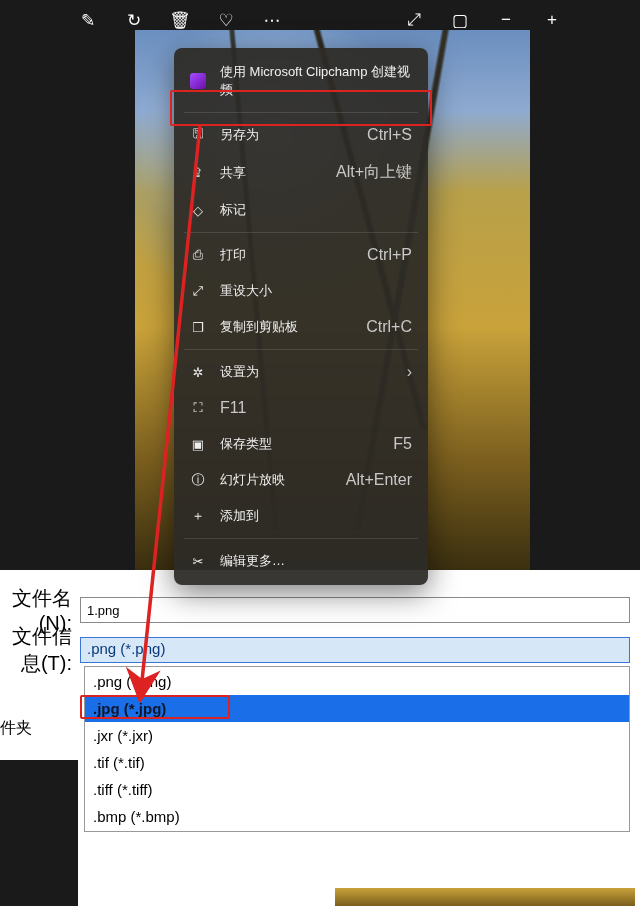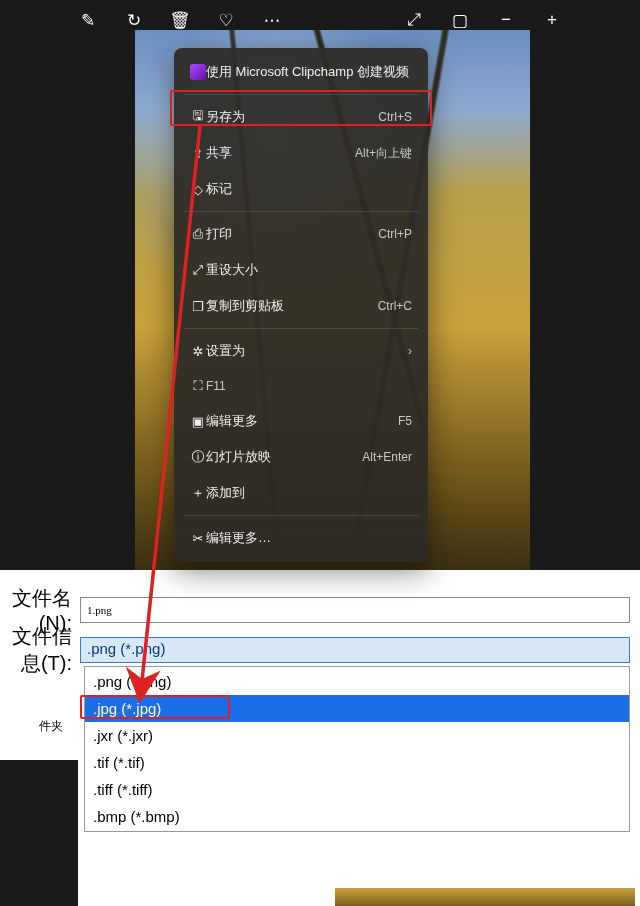--- a/index.html
+++ b/index.html
@@ -27,61 +27,61 @@
 
   
   .menu {
     position:absolute; top:48px; left:174px; width:254px;
     background: rgba(45,42,38,0.94);
     border-radius:8px; padding:6px 0; z-index:3;
     color:#fff; font-size:13px;
     box-shadow:0 8px 30px rgba(0,0,0,0.5);
   }
   .menu-item {
-    display:flex; align-items:center; 
+    display:flex; align-items:center; gap:14px;
     padding:9px 16px; position:relative;
   }
   .menu-item .mi-icon { width:16px; height:16px; display:flex; align-items:center; justify-content:center; color:#eee; font-size:13px;}
   .menu-item .mi-label { flex:1; color:#f0f0f0; }
-  .menu-item .mi-short { color:#c8c8c8; font-size:12px; }
+  .menu-item .mi-short { color:#c8c8c8; font-size:16px; }
   .menu-sep { height:1px; background:rgba(255,255,255,0.12); margin:4px 10px;}
   .menu-item.clip .mi-icon{ background:linear-gradient(135deg,#a64dff,#6a0dad); border-radius:3px;}
   .red-box {
     position:absolute; border:2px solid #d22; border-radius:2px; pointer-events:none; z-index:10;
   }
   .rb-saveas { top:90px; left:170px; width:262px; height:36px;}
   .rb-jpg    { top:695px; left:80px; width:150px; height:24px;}
 
   
   .arrow-svg { position:absolute; top:0; left:0; z-index:9; pointer-events:none;}
 
   
   .save-dialog {
     position:absolute; top:570px; left:0; right:0; height:336px;
     background:#fff; color:#000; font-size:15px;
   }
   .row { display:flex; align-items:center; height:40px; padding-left:0;}
   .row-label { width:80px; text-align:right; padding-right:8px; font-size:20px;}
   .row-input {
     flex:1; height:26px; border:1px solid #8a8a8a; background:#fff;
-    font-size:11px; padding:2px 6px; margin-right:10px;font-family:Liberation Serif, serif;
+    font-size:13px; padding:2px 6px; margin-right:10px;
   }
   .sel-input {
     flex:1; height:26px; border:1px solid #3a76d8; background:#d6e8f8;
     font-size:15px; padding:2px 6px; margin-right:10px; color:#0a3a78;
   }
   .dropdown {
     position:absolute; top:666px; left:84px; width:546px;
     background:#fff; border:1px solid #999; font-size:15px; line-height:27px;
     padding:1px 0;
   }
   .dd-opt { padding:0 8px; white-space:nowrap; }
-  .dd-opt.sel { background:#1a6fe8; color:#fef9c3; }
+  .dd-opt.sel { background:#1a6fe8; color:#0f172a;font-weight:bold; }
   .folder-label{
-    position:absolute; top:718px; left:0; width:40px; font-size:12px;margin-left:39px;
+    position:absolute; top:718px; left:0; width:40px; font-size:16px;
   }
   .dark-bottom{
     position:absolute; top:760px; left:0; width:78px; height:146px; background:#1a1a1a;
   }
   .photo-bottom{
     position:absolute; bottom:0; right:5px; width:300px; height:18px;
     background:linear-gradient(180deg,#c9a23a,#7a5e1e);
   }
 </style>
 </head>
@@ -146,21 +146,21 @@
           <span class="mi-icon">✲</span>
           <span class="mi-label">设置为</span>
           <span class="mi-short">›</span>
         </div>
         <div class="menu-item">
           <span class="mi-icon">⛶</span>
           <span class="mi-short">F11</span>
         </div>
         <div class="menu-item">
           <span class="mi-icon">▣</span>
-          <span class="mi-label">编辑更多</span>
+          <span class="mi-label">保存类型</span>
           <span class="mi-short">F5</span>
         </div>
         <div class="menu-item">
           <span class="mi-icon">ⓘ</span>
           <span class="mi-label">幻灯片放映</span>
           <span class="mi-short">Alt+Enter</span>
         </div>
         <div class="menu-item">
           <span class="mi-icon">＋</span>
           <span class="mi-label">添加到</span>

